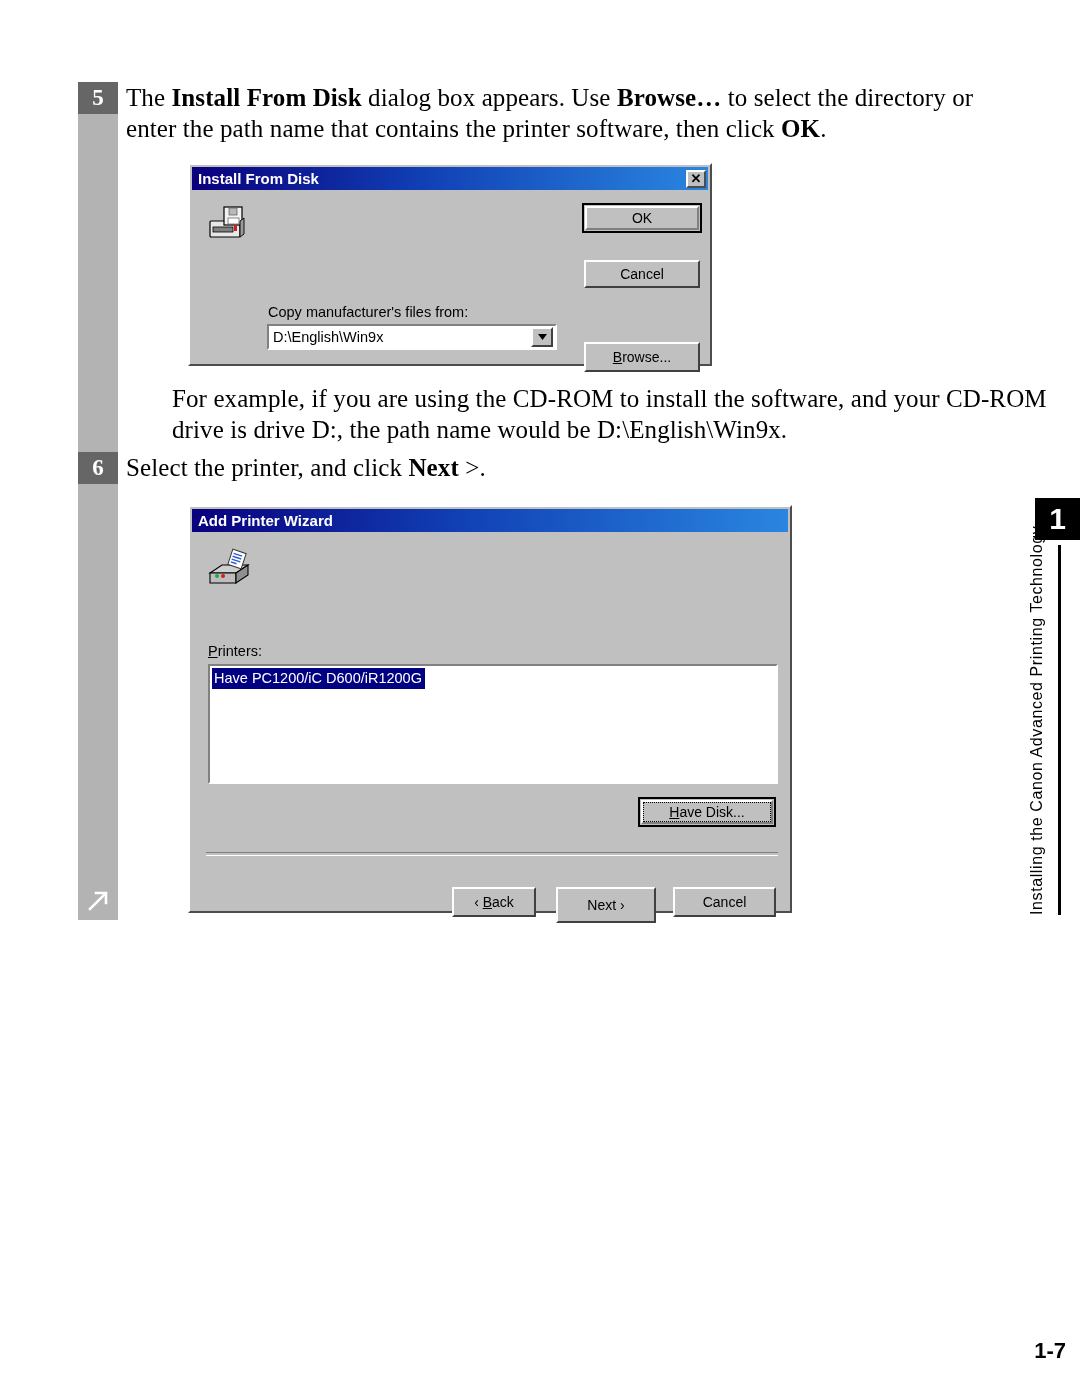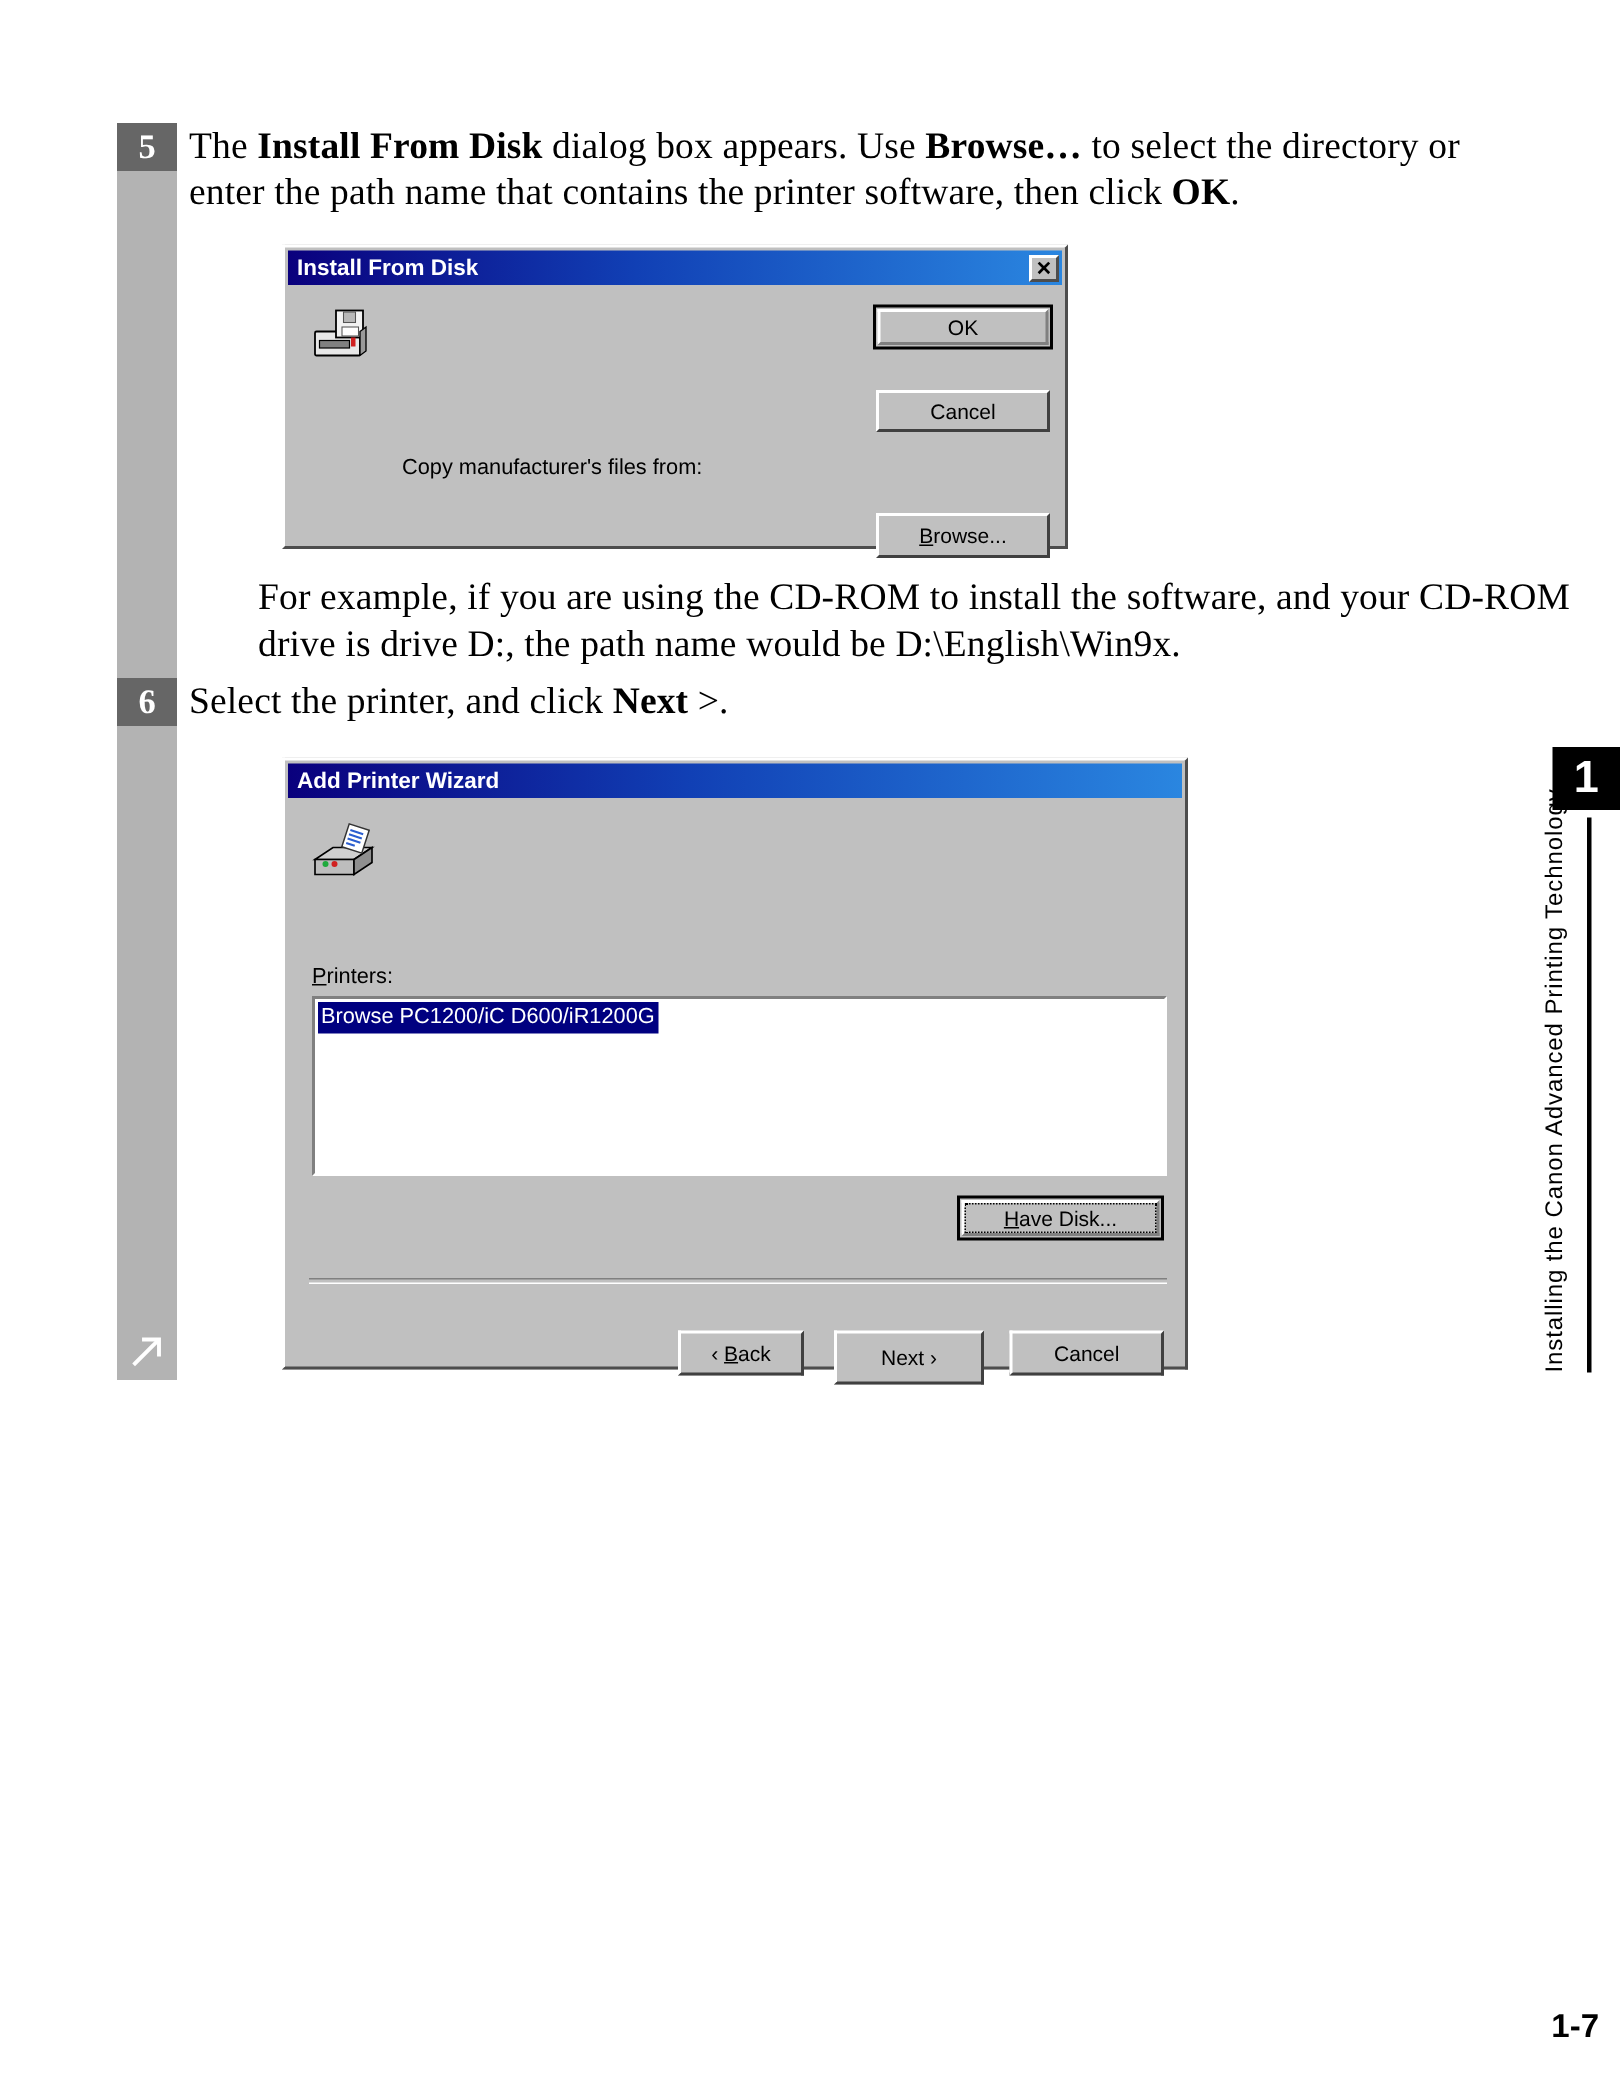--- a/index.html
+++ b/index.html
@@ -339,20 +339,28 @@
 
 
   <div class="btn-default" id="ifd-ok">
     <span class="btn-inner">OK</span>
   </div>
 
   <div class="btn" id="ifd-cancel">Cancel</div>
 
   <div class="dlg-label" id="ifd-copy-label">Copy manufacturer's files from:</div>
 
+  <div class="sunken" id="ifd-path-combo">
+    <span id="ifd-path-value" title="D:\English\Win9x">D:\English\Win9x</span>
+    <span id="ifd-combo-arrow">
+      <svg width="9" height="6" viewBox="0 0 9 6">
+          <polygon points="0,0 9,0 4.5,6" fill="#000000"></polygon>
+        </svg>
+    </span>
+  </div>
 
   <div class="btn" id="ifd-browse">
     <span><span class="underline-key">B</span><span>rowse...</span></span>
   </div>
 </div>
 
 <div class="win-dialog" id="dialog-add-printer-wizard">
   <div class="title-bar">
     <span class="title-text">Add Printer Wizard</span>
   </div>
@@ -371,21 +379,21 @@
       </g>
       <circle cx="11" cy="29" r="2" fill="#1faa3c"></circle>
       <circle cx="17" cy="29" r="2" fill="#d02020"></circle>
     </svg>
   </div>
 
 
   <div class="dlg-label" id="apw-printers-label"><span class="underline-key">P</span><span>rinters:</span></div>
 
   <div class="sunken" id="apw-printer-list">
-    <div id="apw-printer-item">Browse PC1200/iC D600/iR1200G</div>
+    <div id="apw-printer-item">Have PC1200/iC D600/iR1200G</div>
   </div>
 
   <div class="btn-default btn-focus-dotted" id="apw-have-disk">
     <span class="btn-inner">
         <span class="underline-key">H</span>
         <span>ave Disk...</span>
       </span>
   </div>
 
   <div id="apw-separator"></div>

